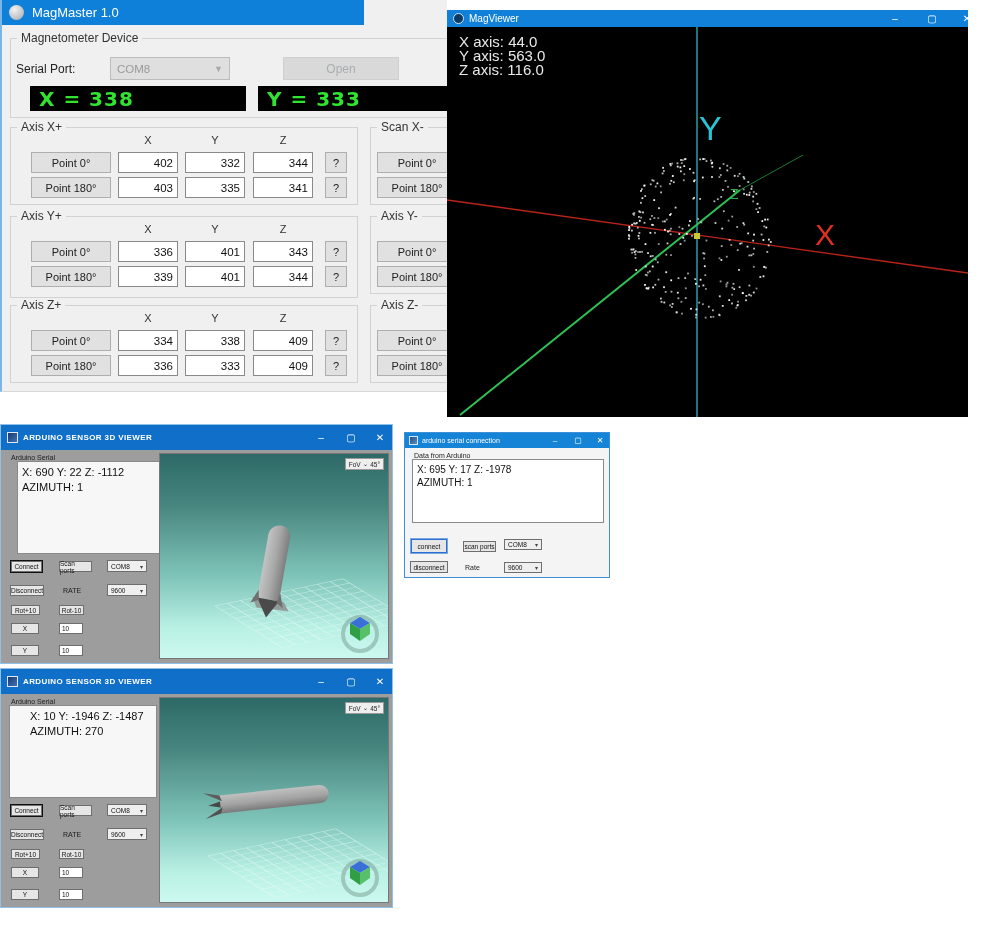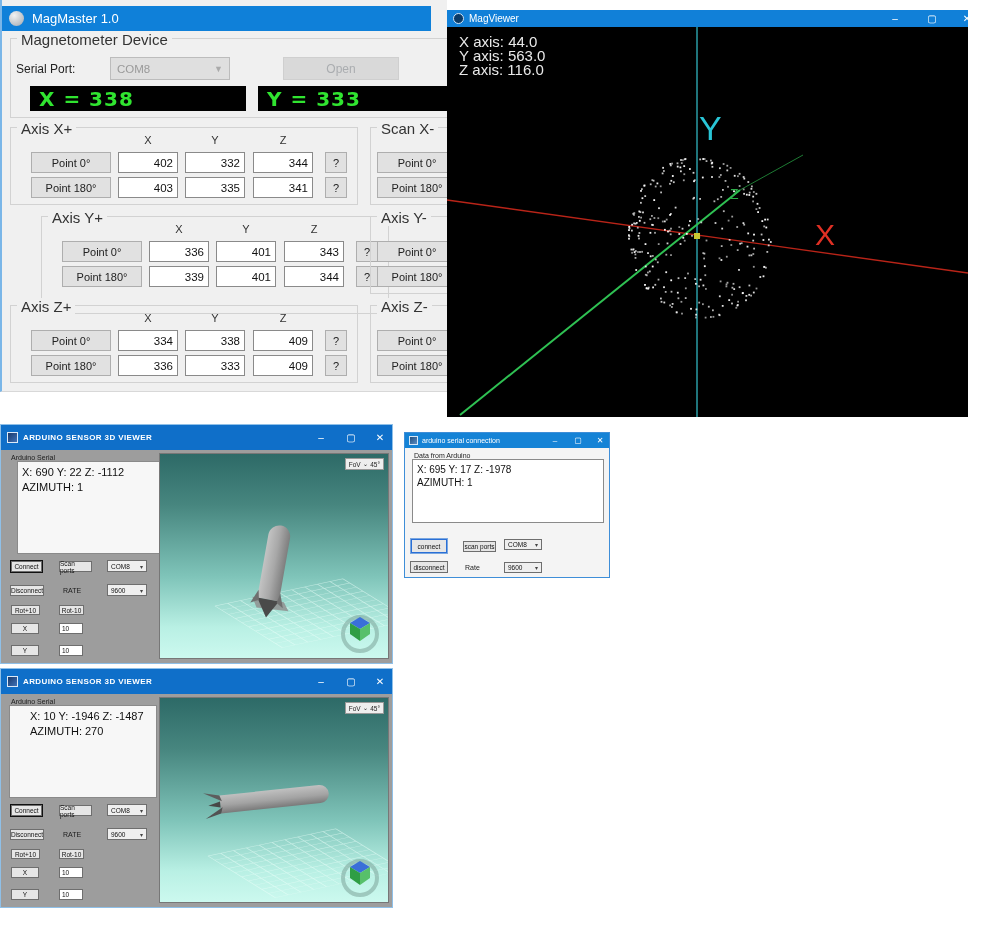--- a/index.html
+++ b/index.html
@@ -3,29 +3,29 @@
 <meta charset="utf-8">
 <style>
   * { margin:0; padding:0; box-sizing:border-box; }
   html,body { width:982px; height:930px; background:#ffffff; font-family:"Liberation Sans", sans-serif; }
   .abs { position:absolute; }
   .win { position:absolute; overflow:hidden; }
 
   
   #magmaster { left:0; top:0; width:447px; height:392px; background:#f0f0f0;
                border-left:2px solid #7ab6e8; border-bottom:1px solid #d8d8d8; }
-  #mm-titlebar { position:absolute; left:0; top:0; width:429px; height:25px; background:#0f80d9;
-                 display:flex; align-items:center;margin-top:6px; }
+  #mm-titlebar { position:absolute; left:0; top:0; width:362px; height:25px; background:#0f80d9;
+                 display:flex; align-items:center; }
   #mm-title { color:#fff; font-size:13px; margin-left:8px; }
   .app-icon { width:15px; height:15px; border-radius:50%;
               background:radial-gradient(circle at 35% 30%, #f2f2f2, #b9bec4 70%, #8d949c);
               margin-left:7px; flex:0 0 auto; }
   .groupbox { position:absolute; border:1px solid #d2d2d2; background:transparent; }
   .gb-label { position:absolute; top:-8px; left:6px; background:#f0f0f0; padding:0 4px;
-              font-size:15px; color:#333; white-space:nowrap; }
+              font-size:12px; color:#333; white-space:nowrap; }
   .mm-btn { position:absolute; background:#e1e1e1; border:1px solid #aeaeae; font-size:11px;
             color:#222; display:flex; align-items:center; justify-content:center; cursor:default; }
   .mm-field { position:absolute; background:#fff; border:1px solid #8a8a8a; font-size:11.5px;
               color:#111; text-align:right; padding-right:4px; font-family:"Liberation Sans",sans-serif; }
   .mm-select-disabled { position:absolute; background:#dfdfdf; border:1px solid #bcbcbc;
               color:#9a9a9a; font-size:11.5px; display:flex; align-items:center; padding-left:6px; }
   .mm-select-disabled .chev { position:absolute; right:6px; color:#aaa; font-size:9px; }
   .btn-disabled { position:absolute; background:#d9d9d9; border:1px solid #cfcfcf; color:#aaadb0;
               font-size:12px; display:flex; align-items:center; justify-content:center; }
   .lcd { position:absolute; background:#000; color:#30e430; font-weight:bold; font-size:20px;
@@ -121,21 +121,21 @@
         <span>Point 180°</span>
       </div>
     <input class="mm-field" style="left: 107px; top: 49px; width: 60px; height: 21px;" readonly="" value="403">
     <input class="mm-field" style="left: 174px; top: 49px; width: 60px; height: 21px;" readonly="" value="335">
     <input class="mm-field" style="left: 242px; top: 49px; width: 60px; height: 21px;" readonly="" value="341">
     <div class="mm-btn" style="left:314px; top:49px; width:22px; height:21px;">
         <span>?</span>
       </div>
   </div>
 
-  <div class="groupbox" style="left:8px; top:216px; width:348px; height:98px;margin-left:31px;">
+  <div class="groupbox" style="left:8px; top:216px; width:348px; height:82px;">
     <span class="gb-label">Axis Y+</span>
     <span class="colhead" style="left:107px;">X</span>
     <span class="colhead" style="left:174px;">Y</span>
     <span class="colhead" style="left:242px;">Z</span>
     <div class="mm-btn" style="left:20px; top:24px; width:80px; height:21px;">
         <span>Point 0°</span>
       </div>
     <input class="mm-field" style="left: 107px; top: 24px; width: 60px; height: 21px;" readonly="" value="336">
     <input class="mm-field" style="left: 174px; top: 24px; width: 60px; height: 21px;" readonly="" value="401">
     <input class="mm-field" style="left: 242px; top: 24px; width: 60px; height: 21px;" readonly="" value="343">

